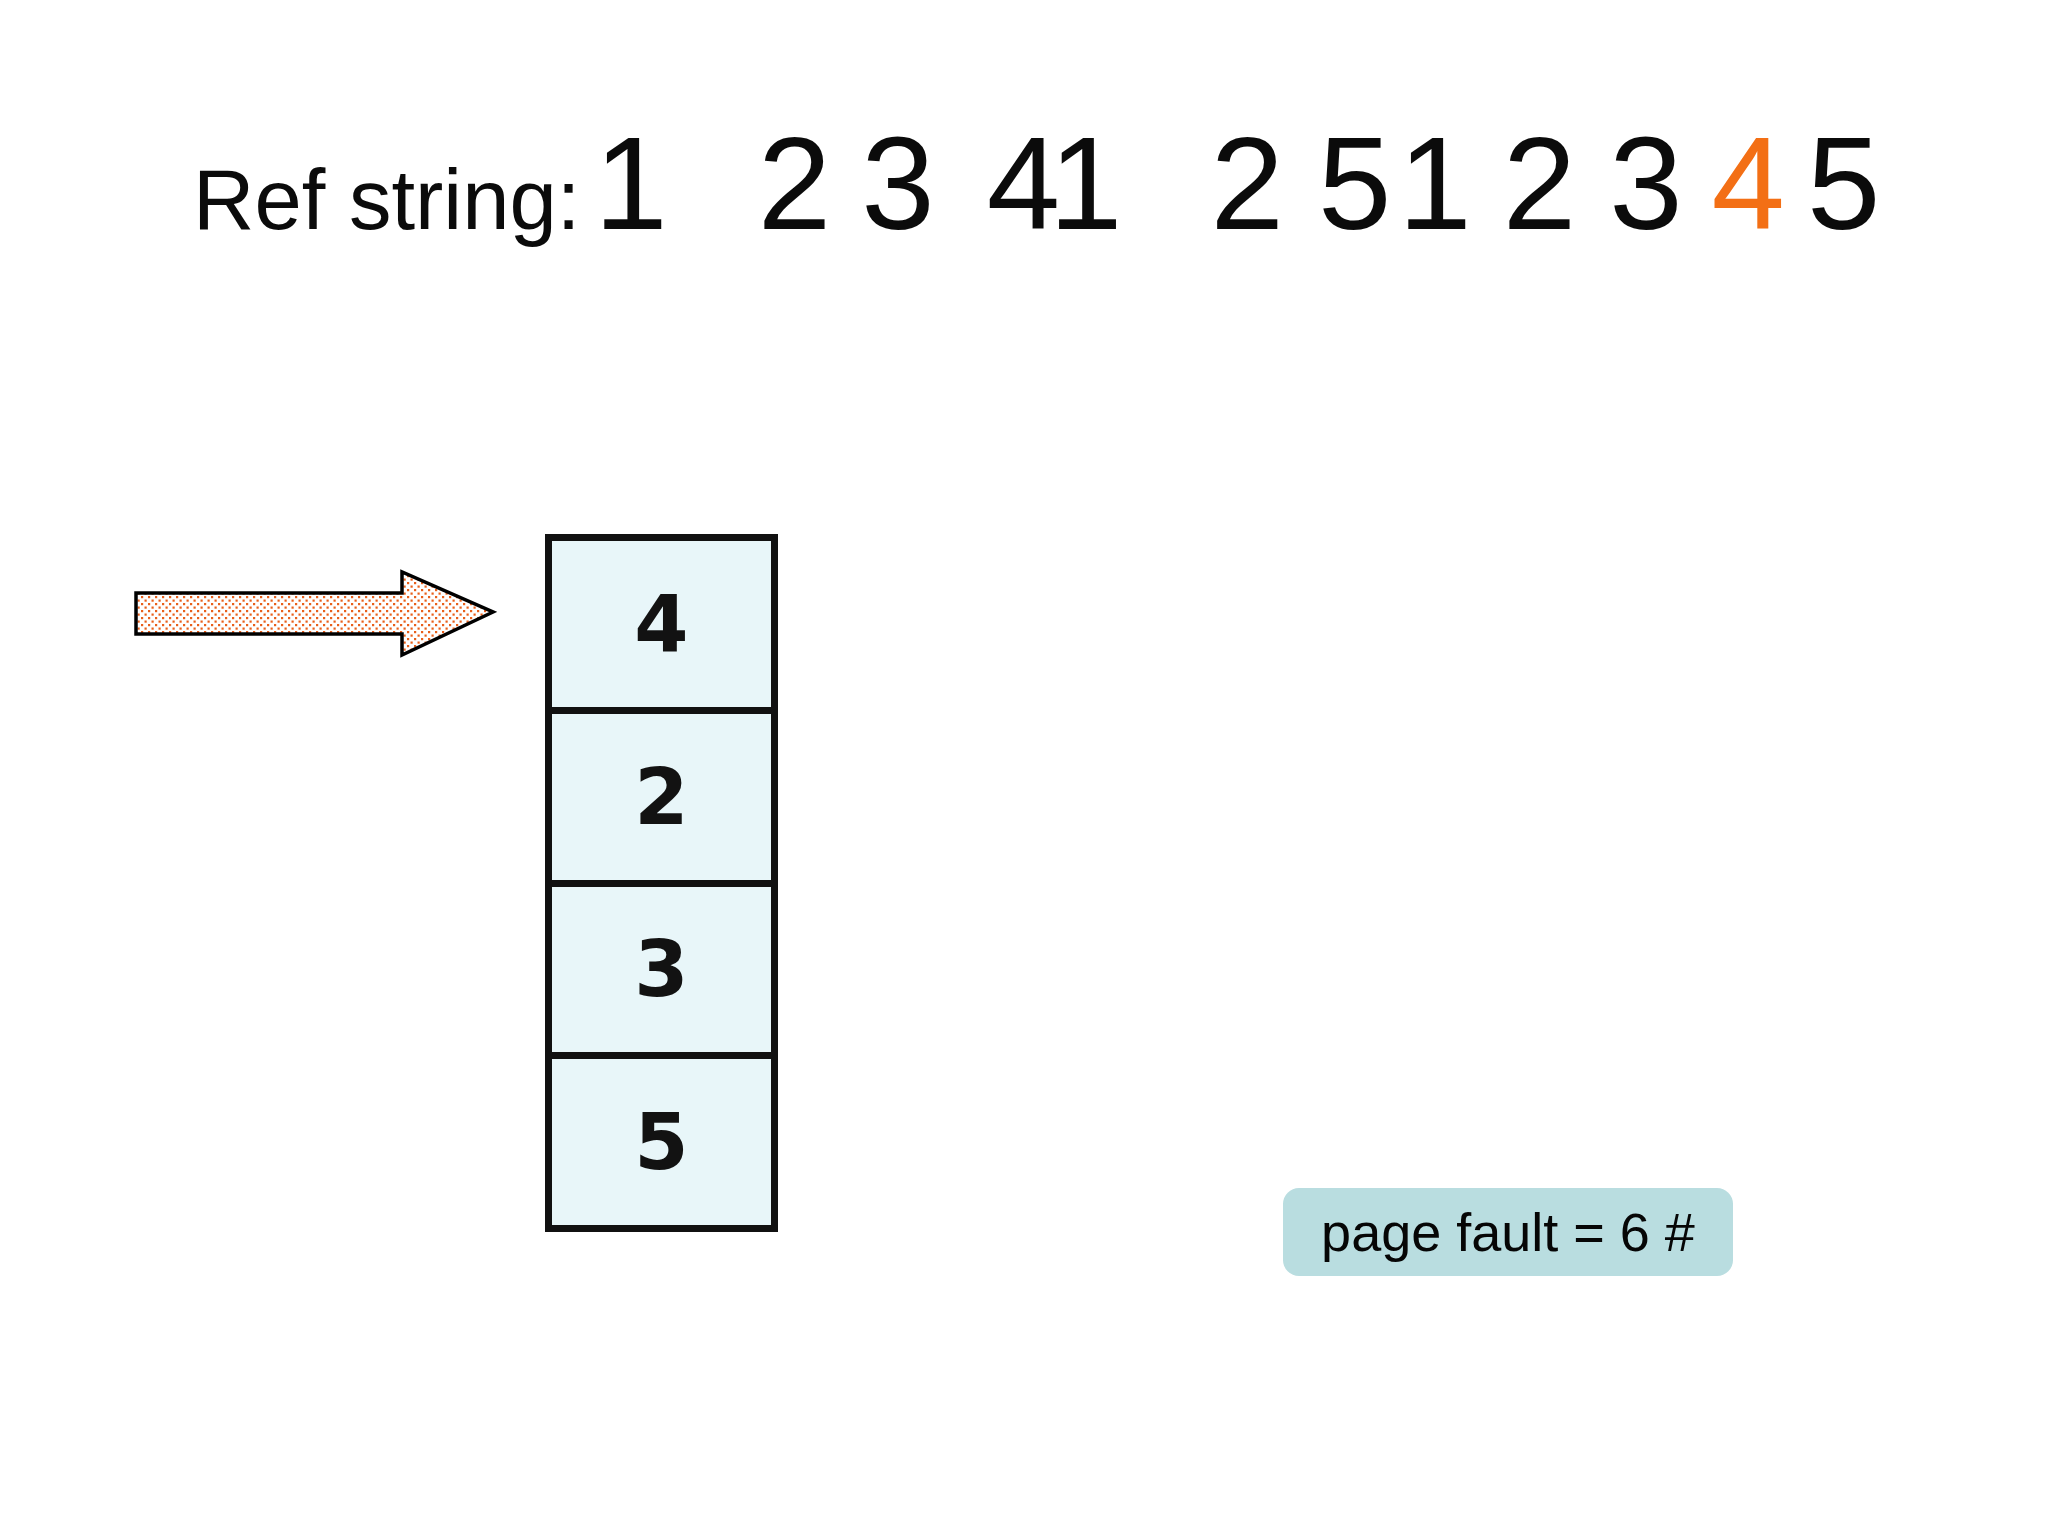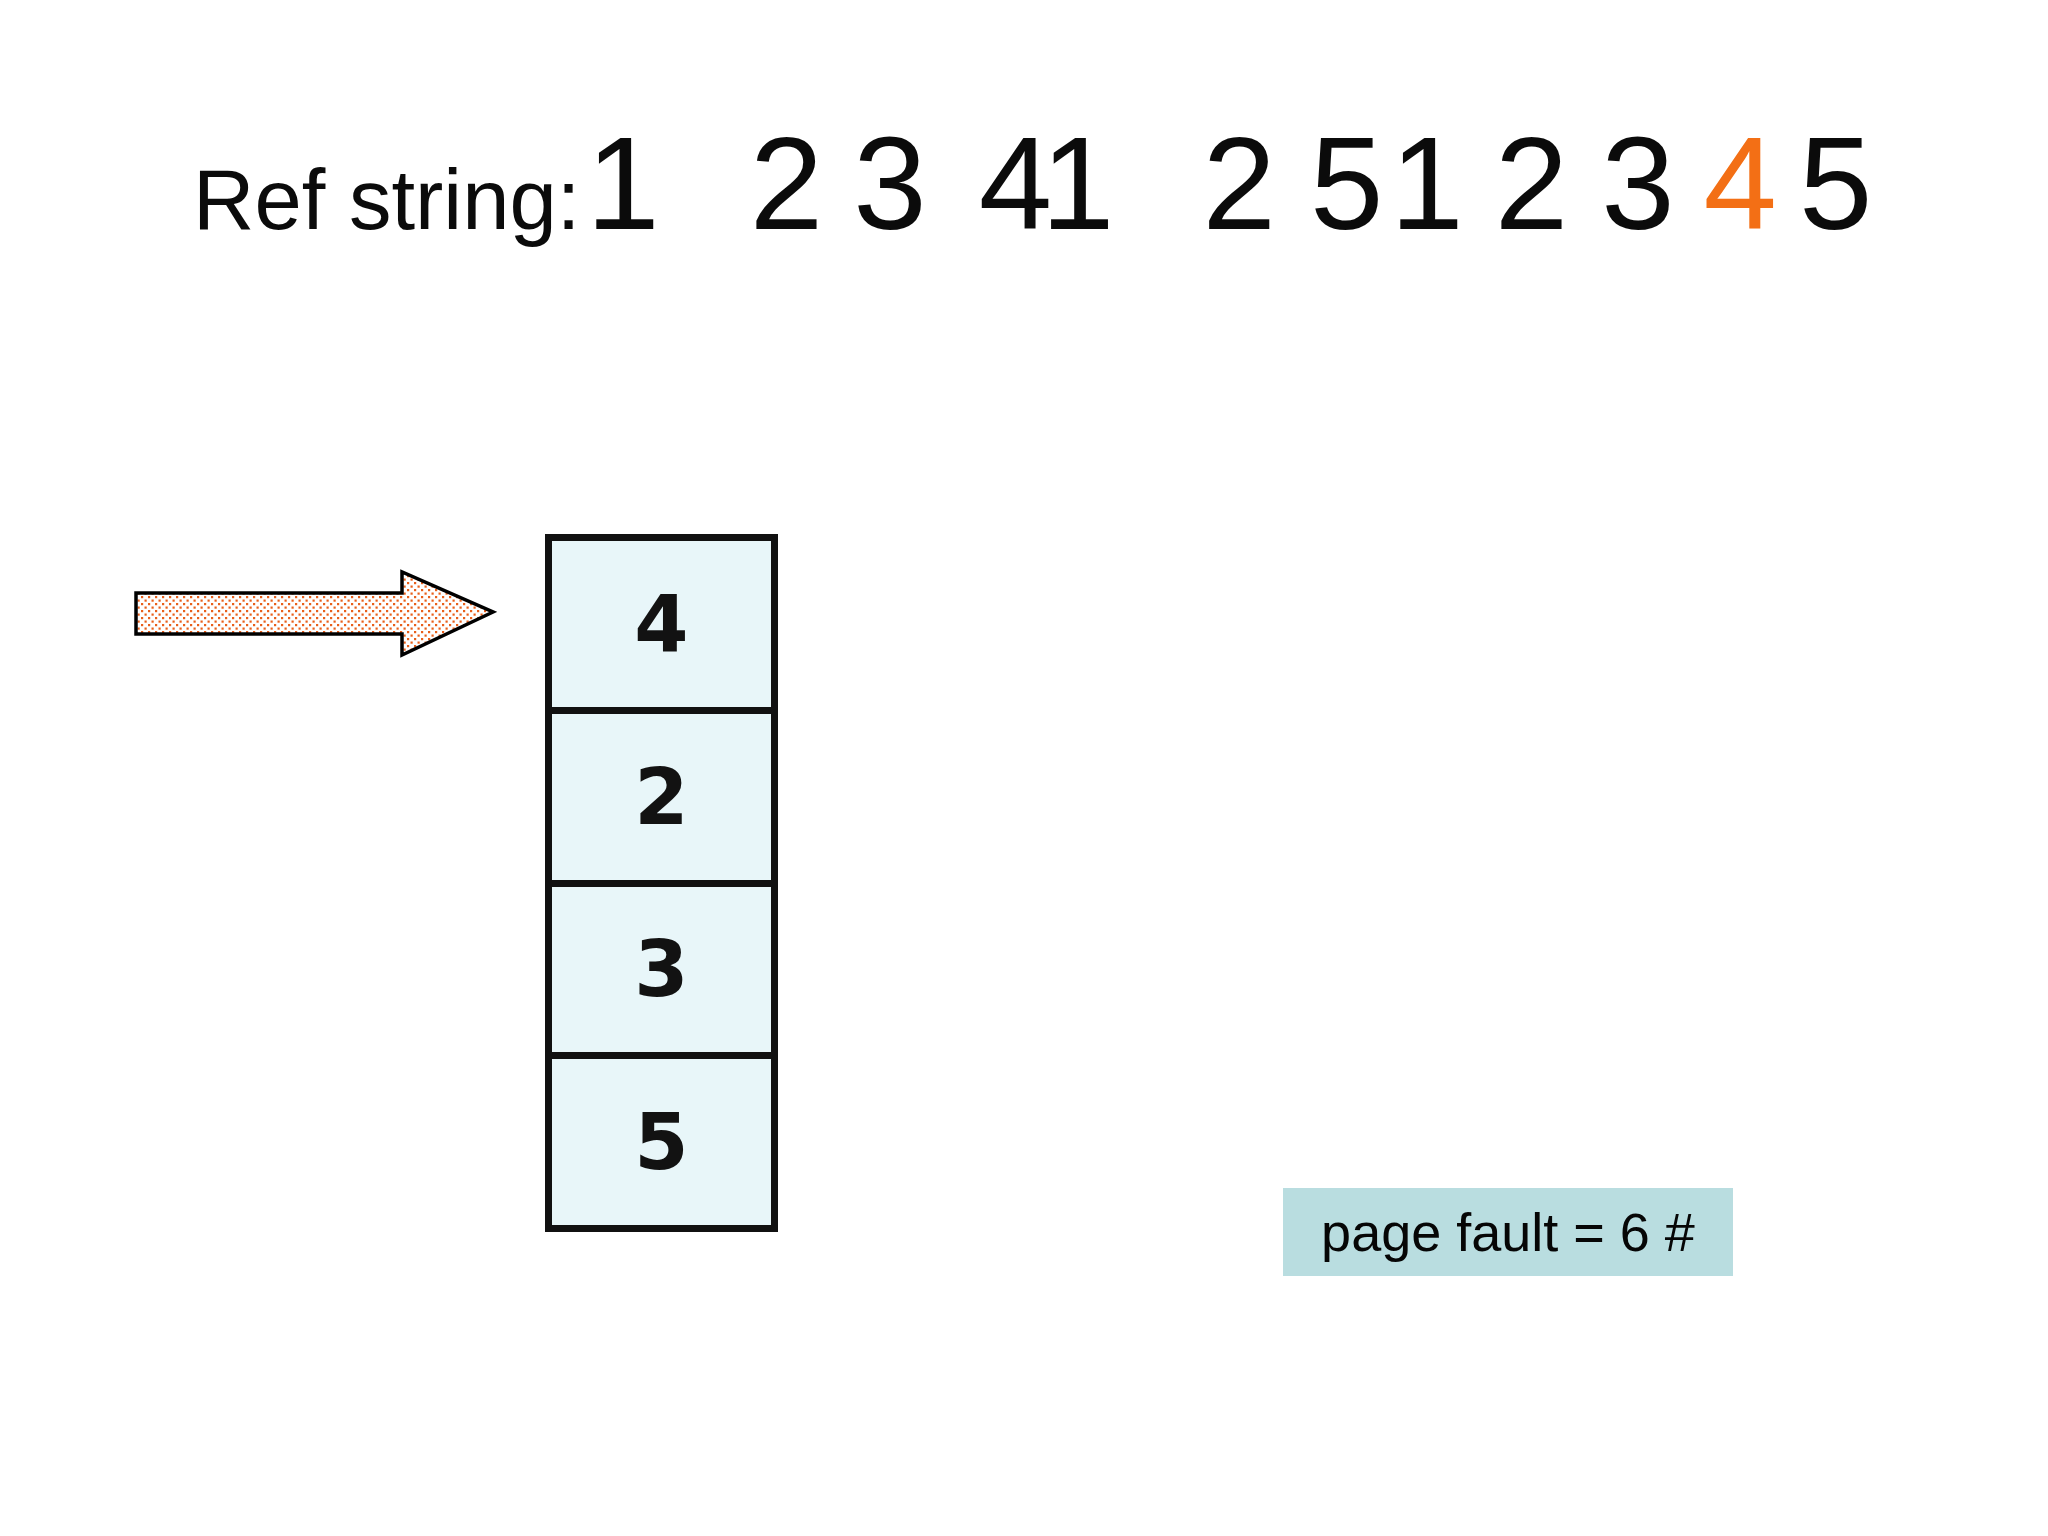--- a/index.html
+++ b/index.html
@@ -11,20 +11,21 @@
     font-family:"Liberation Sans", sans-serif;
   }
 
   
   .ref-row{
     position:absolute;
     left:193px;top:118px;
     display:flex;
     align-items:baseline;
     white-space:nowrap;
+    gap:8px;
   }
   .ref-label{
     font-size:85px;
     line-height:1;
     color:#0b0b0b;
     letter-spacing:0;
   }
   .ref-tokens{display:flex;align-items:baseline;}
   .ref-tokens span{
     font-size:132px;
@@ -83,20 +84,21 @@
 
   
   .fault-badge{
     position:absolute;
     left:1283px;top:1188px;
     width:450px;height:88px;
     background:#b9dde0;
     display:flex;
     align-items:center;
     justify-content:center;
+    border-radius:16px;
   }
   .fault-badge span{
     font-size:54px;
     line-height:1;
     color:#060606;
     white-space:nowrap;
   }
 </style>
 </head>
 <body>

